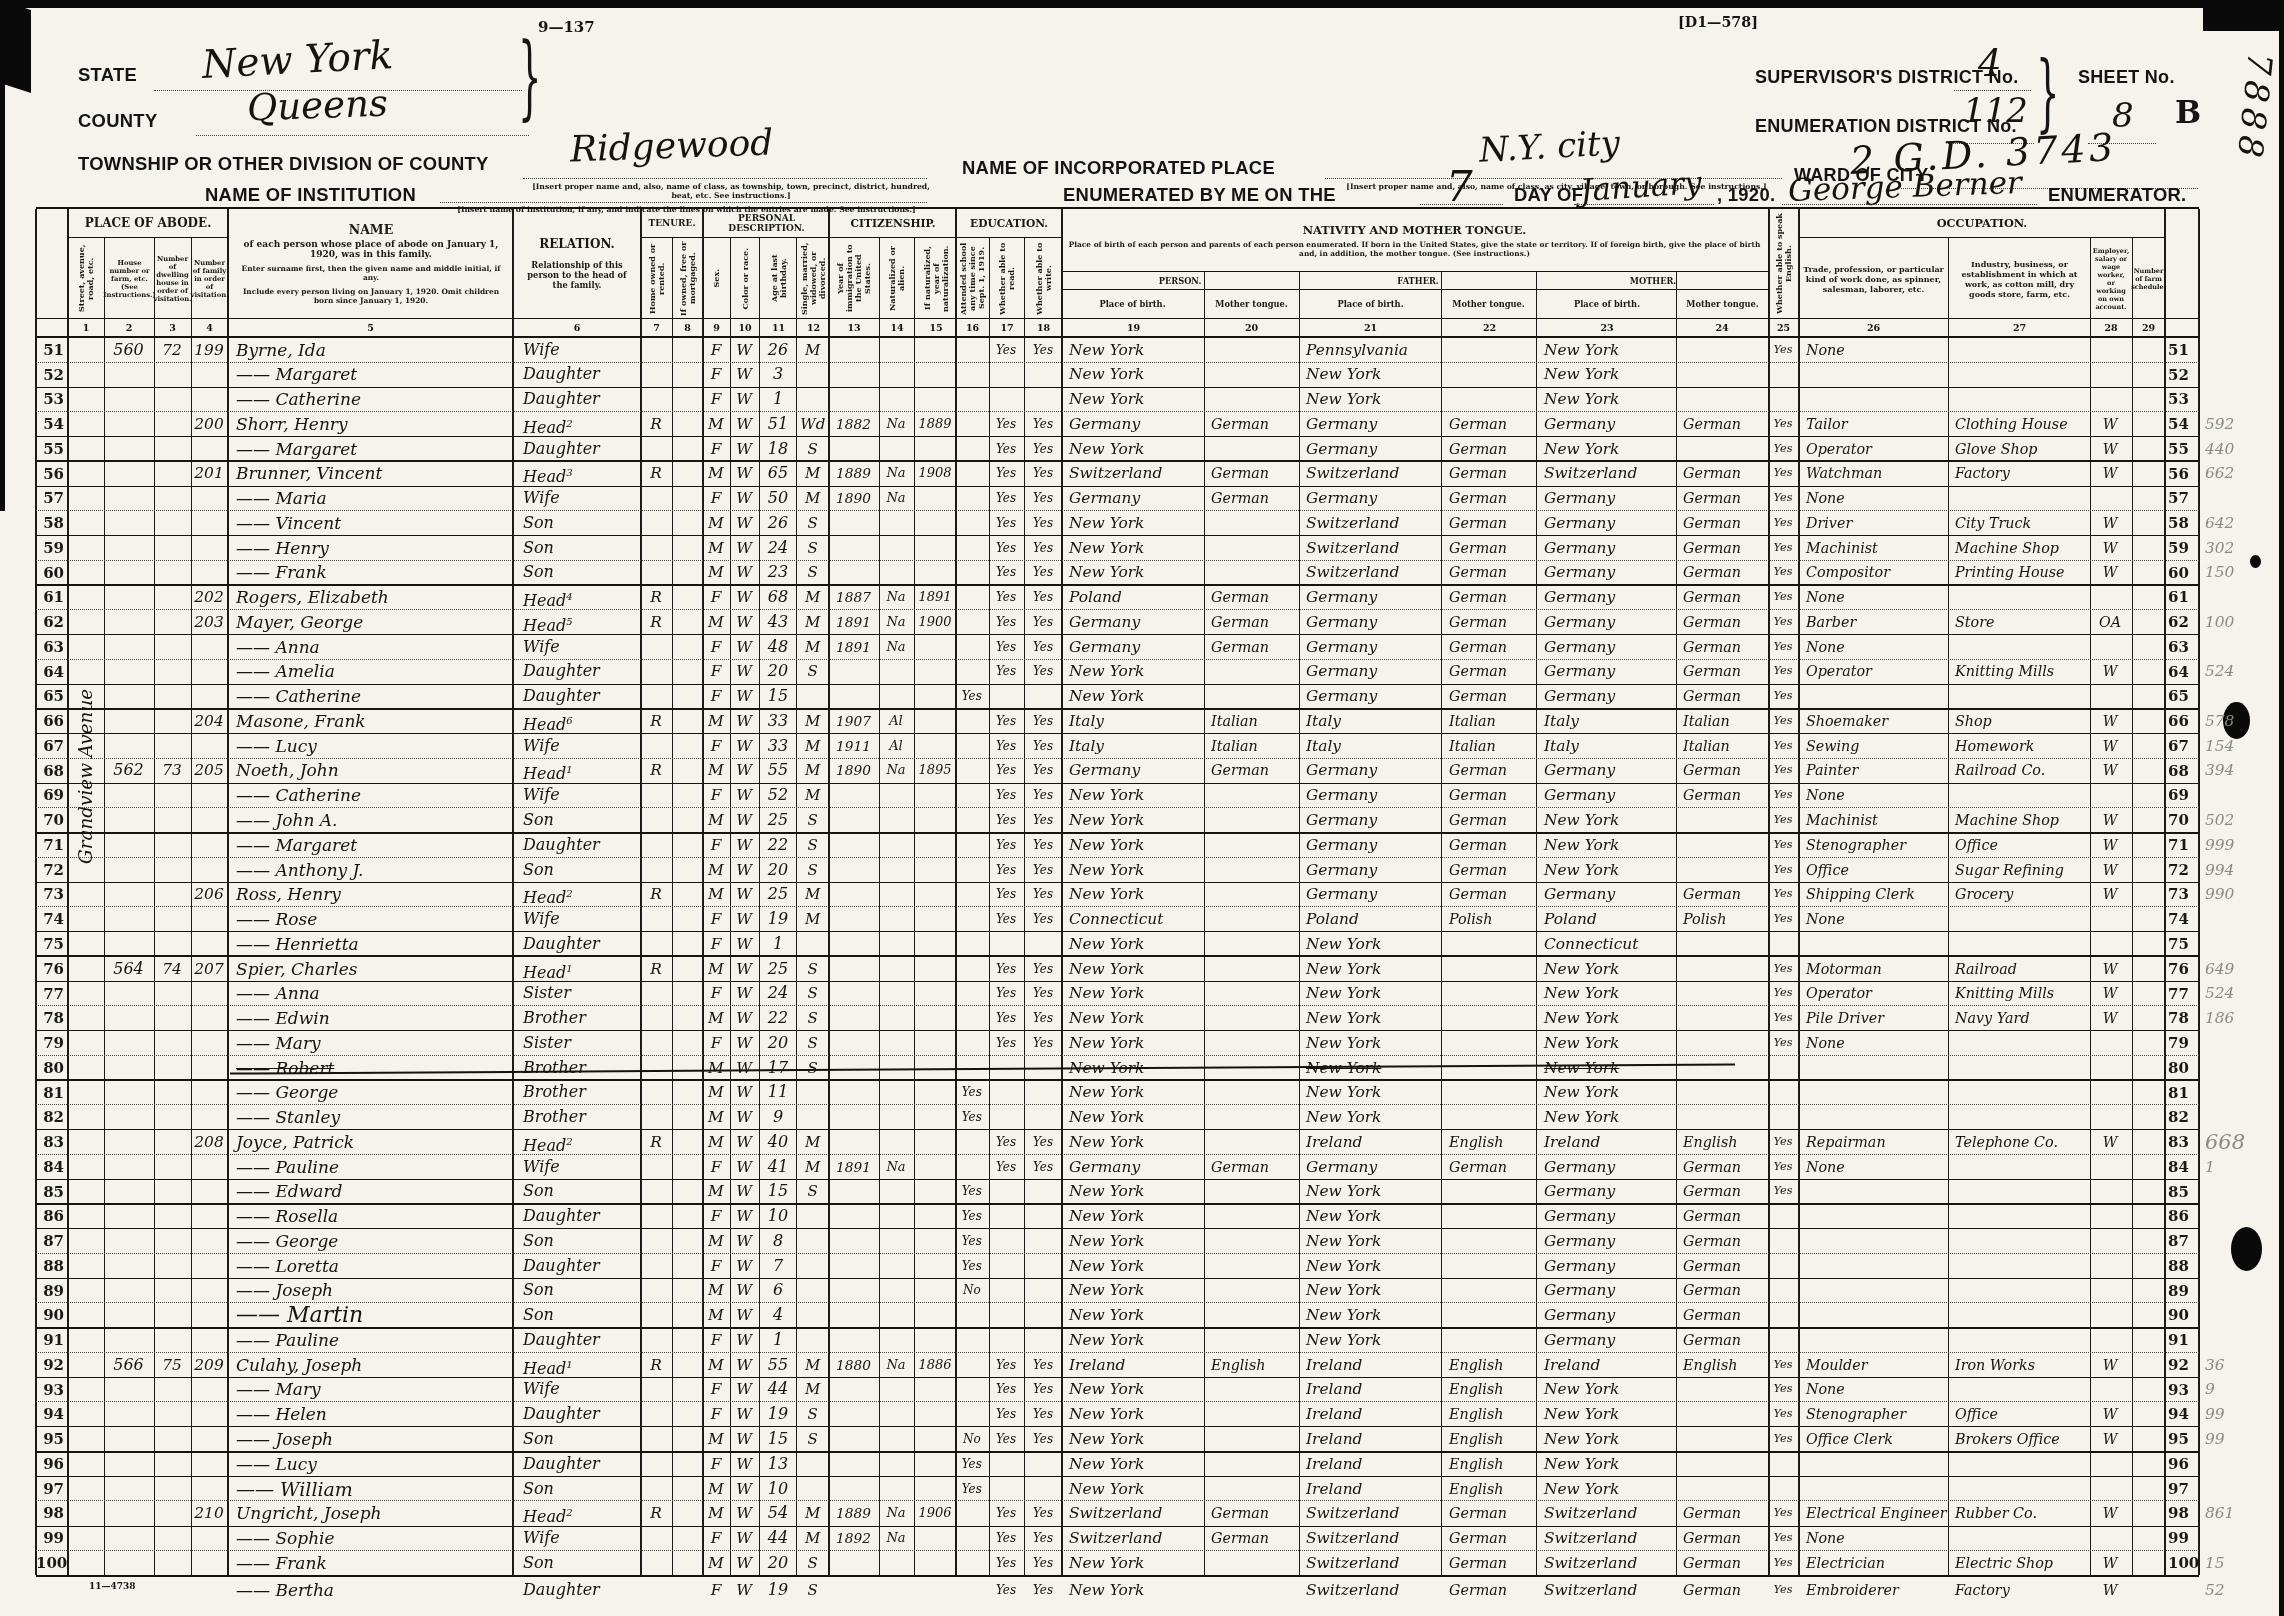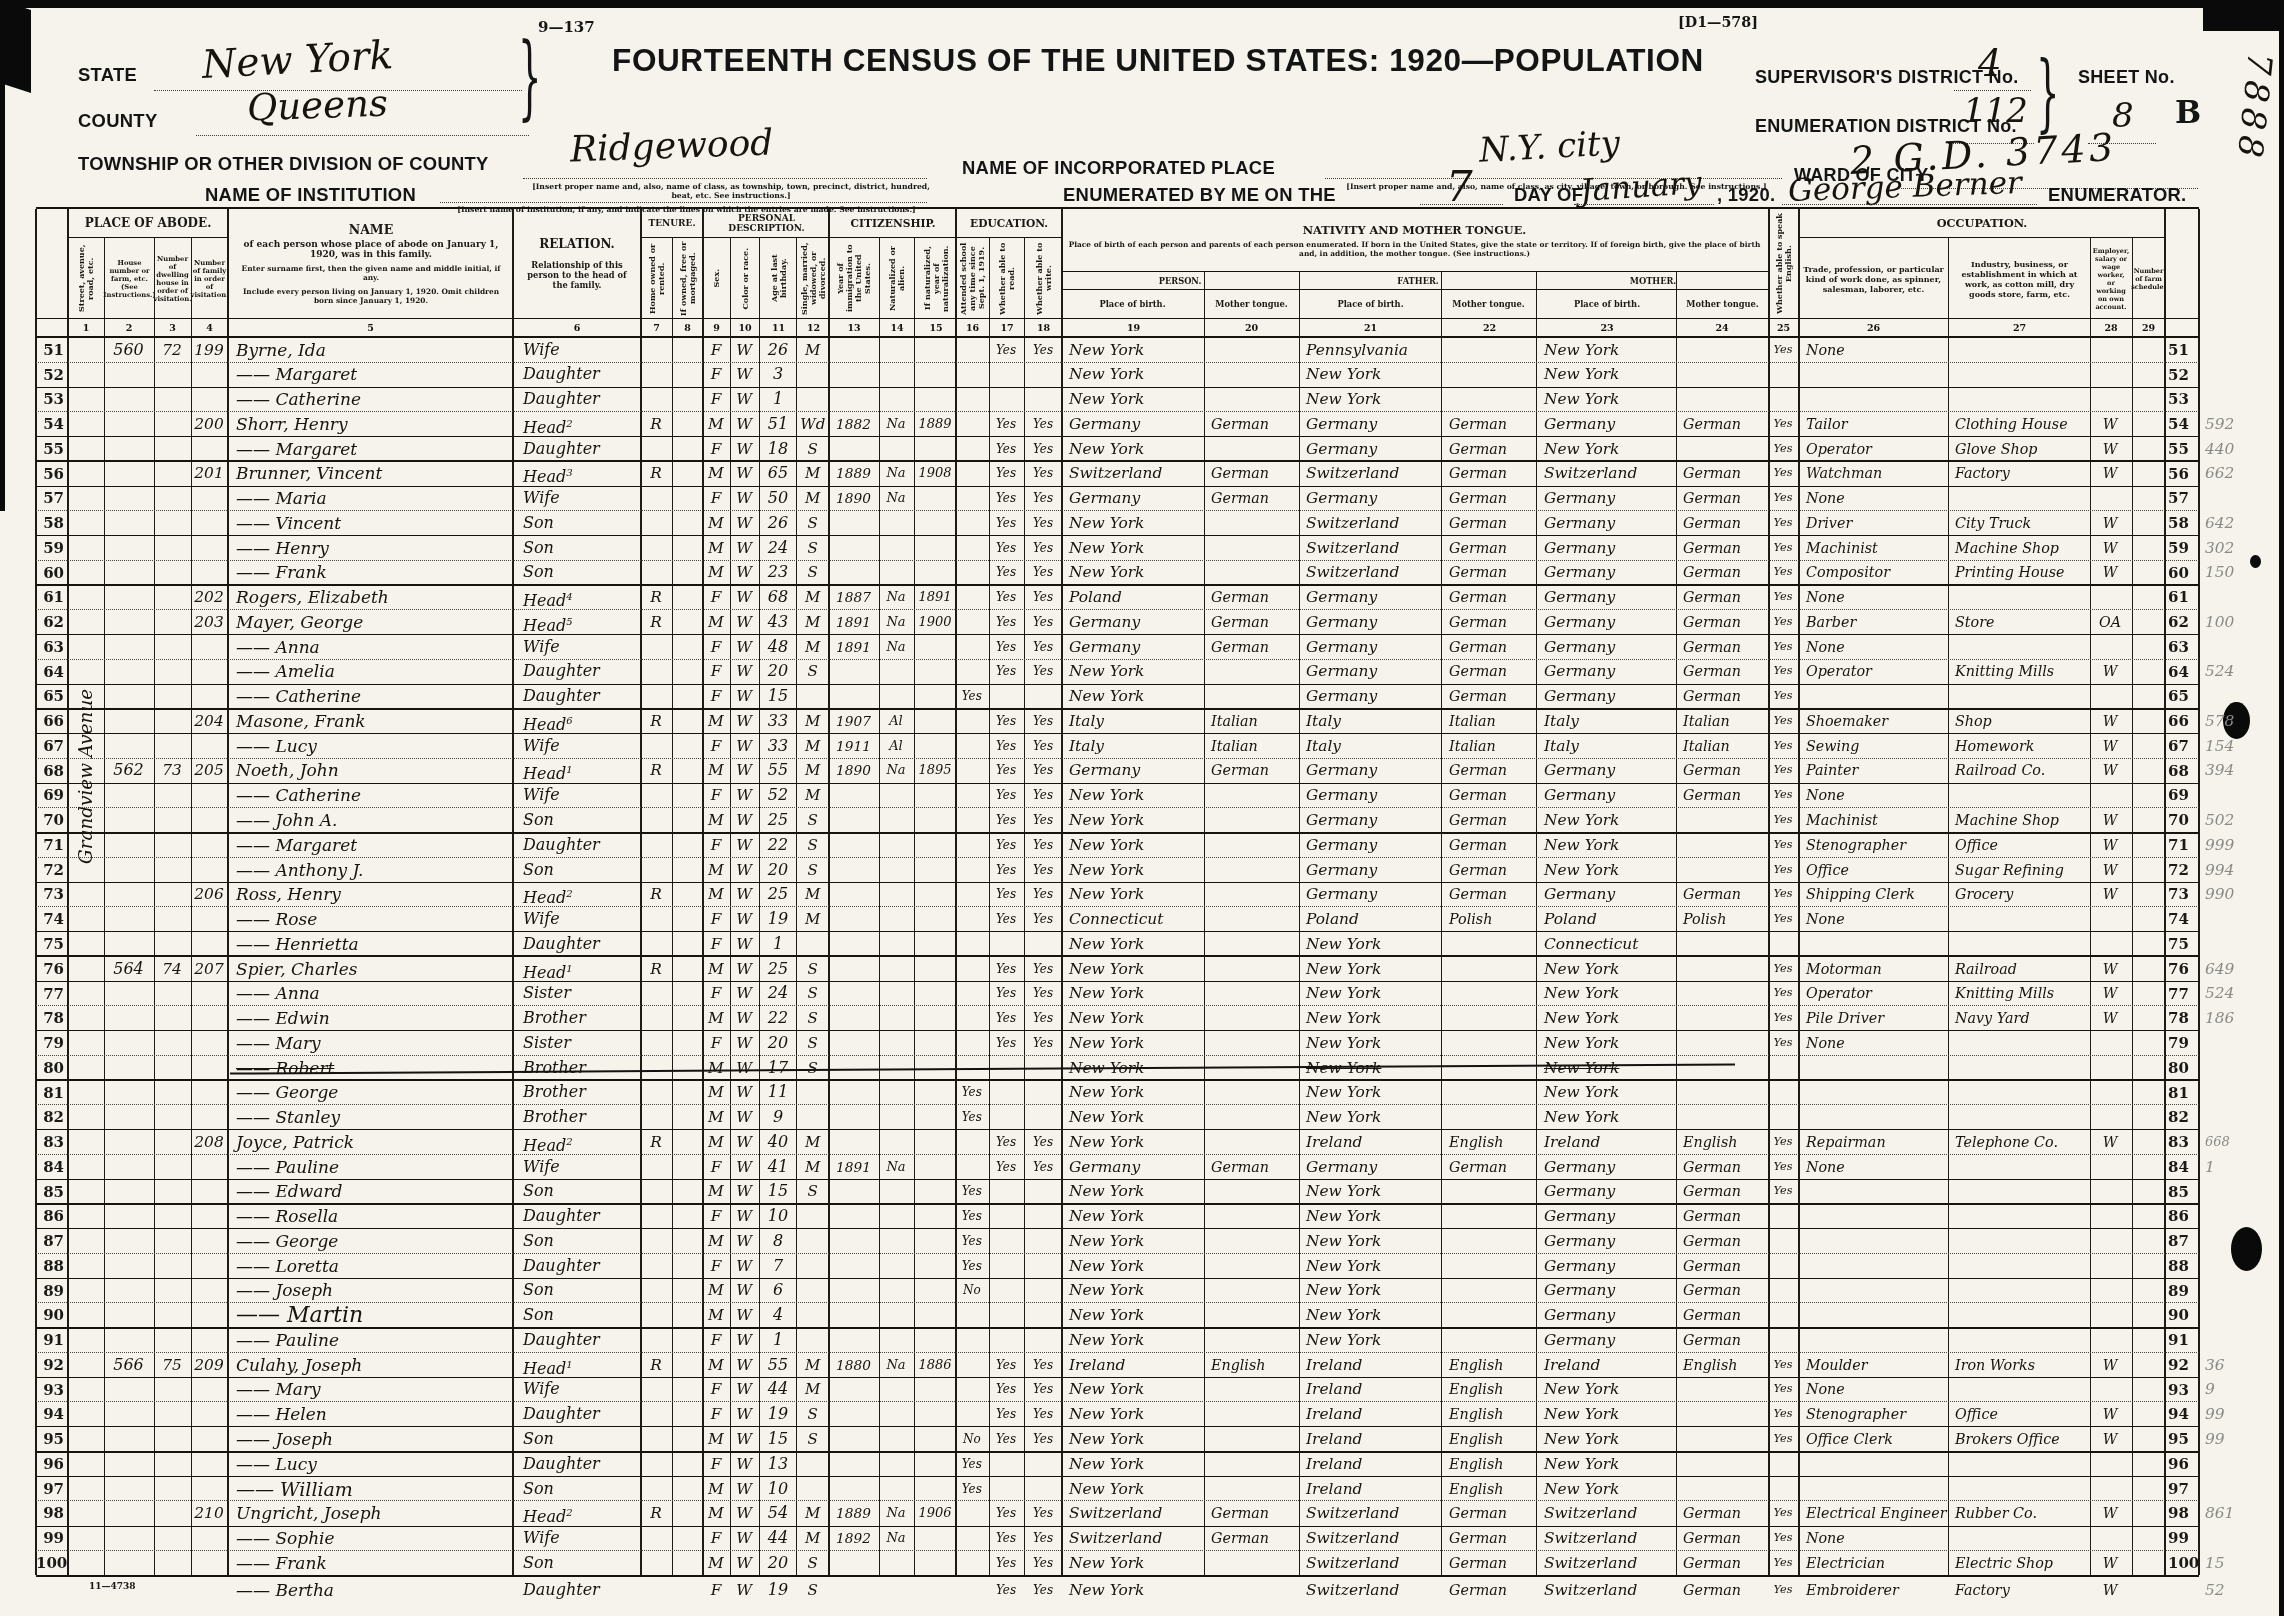--- a/index.html
+++ b/index.html
@@ -28,21 +28,20 @@
   <div class="bar" style="left:0;top:0;width:5.3px;height:511px;"></div>
   <div class="bar" style="left:0;top:0;width:31px;height:83px;transform:skewY(18deg);transform-origin:0 0;"></div>
   <div class="bar" style="left:2203px;top:0;width:81px;height:31px;"></div>
   <div class="bar" style="left:2279px;top:0;width:5.3px;height:1616px;"></div>
   <div class="ink" style="left:2223px;top:702px;width:27px;height:37px;"></div>
   <div class="ink" style="left:2231px;top:1227px;width:31px;height:44px;"></div>
   <div class="ink" style="left:2250px;top:555px;width:10.7px;height:13px;"></div>
 
   <div class="abs ser" style="left:538px;top:18px;font-size:15px;font-weight:700;">9—137</div>
   <div class="abs ser" style="left:1678px;top:14.3px;font-size:14.3px;font-weight:700;">[D1—578]</div>
-  <div class="abs lbl" style="left:564px;top:42px;width:1188px;text-align:center;font-size:31.5px;letter-spacing:0.6px;">FOURTEENTH CENSUS OF THE UNITED STATES: 1920—POPULATION</div>
 
   <div class="abs lbl" style="left:78px;top:64px;font-size:18.4px;">STATE</div>
   <div class="abs hw" style="left:202px;top:37px;font-size:39px;transform:rotate(-3deg);">New York</div>
   <div class="abs dot" style="left:154px;top:90px;width:368px;"></div>
   <div class="abs ser" style="left:518px;top:42px;font-size:37px;transform:scaleY(2.5);transform-origin:50% 30%;">}</div>
 
   <div class="abs lbl" style="left:78px;top:110px;font-size:18.4px;">COUNTY</div>
   <div class="abs hw" style="left:247px;top:84px;font-size:37px;transform:rotate(-2deg);">Queens</div>
   <div class="abs dot" style="left:196px;top:135px;width:333px;"></div>
 
@@ -935,21 +934,21 @@
       <div class="abs hw" style="left: 1025px; top: 1131px; width: 36px; height: 23px; font-size: 12px; line-height: 22px; text-align: center; white-space: nowrap; overflow: visible;">Yes</div>
       <div class="abs hw" style="left: 1069px; top: 1131px; width: 134px; height: 23px; font-size: 15.4px; line-height: 22px; text-align: left; white-space: nowrap; overflow: visible;">New York</div>
       <div class="abs hw" style="left: 1306px; top: 1131px; width: 134px; height: 23px; font-size: 15.4px; line-height: 22px; text-align: left; white-space: nowrap; overflow: visible;">Ireland</div>
       <div class="abs hw" style="left: 1449px; top: 1131px; width: 87px; height: 23px; font-size: 14.3px; line-height: 22px; text-align: left; white-space: nowrap; overflow: visible;">English</div>
       <div class="abs hw" style="left: 1544px; top: 1131px; width: 131px; height: 23px; font-size: 15.4px; line-height: 22px; text-align: left; white-space: nowrap; overflow: visible;">Ireland</div>
       <div class="abs hw" style="left: 1683px; top: 1131px; width: 84px; height: 23px; font-size: 14.3px; line-height: 22px; text-align: left; white-space: nowrap; overflow: visible;">English</div>
       <div class="abs hw" style="left: 1768px; top: 1131px; width: 30px; height: 23px; font-size: 11.3px; line-height: 22px; text-align: center; white-space: nowrap; overflow: visible;">Yes</div>
       <div class="abs hw" style="left: 1806px; top: 1131px; width: 140px; height: 23px; font-size: 14.3px; line-height: 22px; text-align: left; white-space: nowrap; overflow: visible;">Repairman</div>
       <div class="abs hw" style="left: 1955px; top: 1131px; width: 134px; height: 23px; font-size: 14.3px; line-height: 22px; text-align: left; white-space: nowrap; overflow: visible;">Telephone Co.</div>
       <div class="abs hw" style="left: 2090px; top: 1131px; width: 40px; height: 23px; font-size: 14.3px; line-height: 22px; text-align: center; white-space: nowrap; overflow: visible;">W</div>
-      <div class="abs pencil" style="left: 2205px; top: 1131px; width: 65px; height: 25px; font-size: 13px; line-height: 22.4px;">668</div>
+      <div class="abs pencil" style="left: 2205px; top: 1131px; width: 65px; height: 25px; font-size: 21px; line-height: 22.4px;">668</div>
       <div class="abs " style="left: 36px; top: 1154px; width: 2163px; height: 0px; border-bottom: 1.2px dotted rgb(74, 70, 63);"></div>
       <div class="abs lineno" style="left: 36px; top: 1157px; width: 28px; height: 25px; text-align: right; line-height: 21px;">84</div>
       <div class="abs lineno" style="left: 2168px; top: 1157px; width: 34px; height: 25px; text-align: left; line-height: 21px;">84</div>
       <div class="abs hw" style="left: 236px; top: 1156px; width: 276px; height: 23px; font-size: 17px; line-height: 22px; text-align: left; white-space: nowrap; overflow: visible;">—— Pauline</div>
       <div class="abs hw" style="left: 523px; top: 1156px; width: 117px; height: 23px; font-size: 16px; line-height: 22px; text-align: left; white-space: nowrap; overflow: visible;">Wife</div>
       <div class="abs hw" style="left: 703px; top: 1156px; width: 26px; height: 23px; font-size: 15.4px; line-height: 22px; text-align: center; white-space: nowrap; overflow: visible;">F</div>
       <div class="abs hw" style="left: 730px; top: 1156px; width: 28.5px; height: 23px; font-size: 15.4px; line-height: 22px; text-align: center; white-space: nowrap; overflow: visible;">W</div>
       <div class="abs hw" style="left: 760px; top: 1156px; width: 36px; height: 23px; font-size: 16px; line-height: 22px; text-align: center; white-space: nowrap; overflow: visible;">41</div>
       <div class="abs hw" style="left: 797px; top: 1156px; width: 31.5px; height: 23px; font-size: 15px; line-height: 22px; text-align: center; white-space: nowrap; overflow: visible;">M</div>
       <div class="abs hw" style="left: 829px; top: 1156px; width: 49px; height: 23px; font-size: 13.7px; line-height: 22px; text-align: center; white-space: nowrap; overflow: visible;">1891</div>

